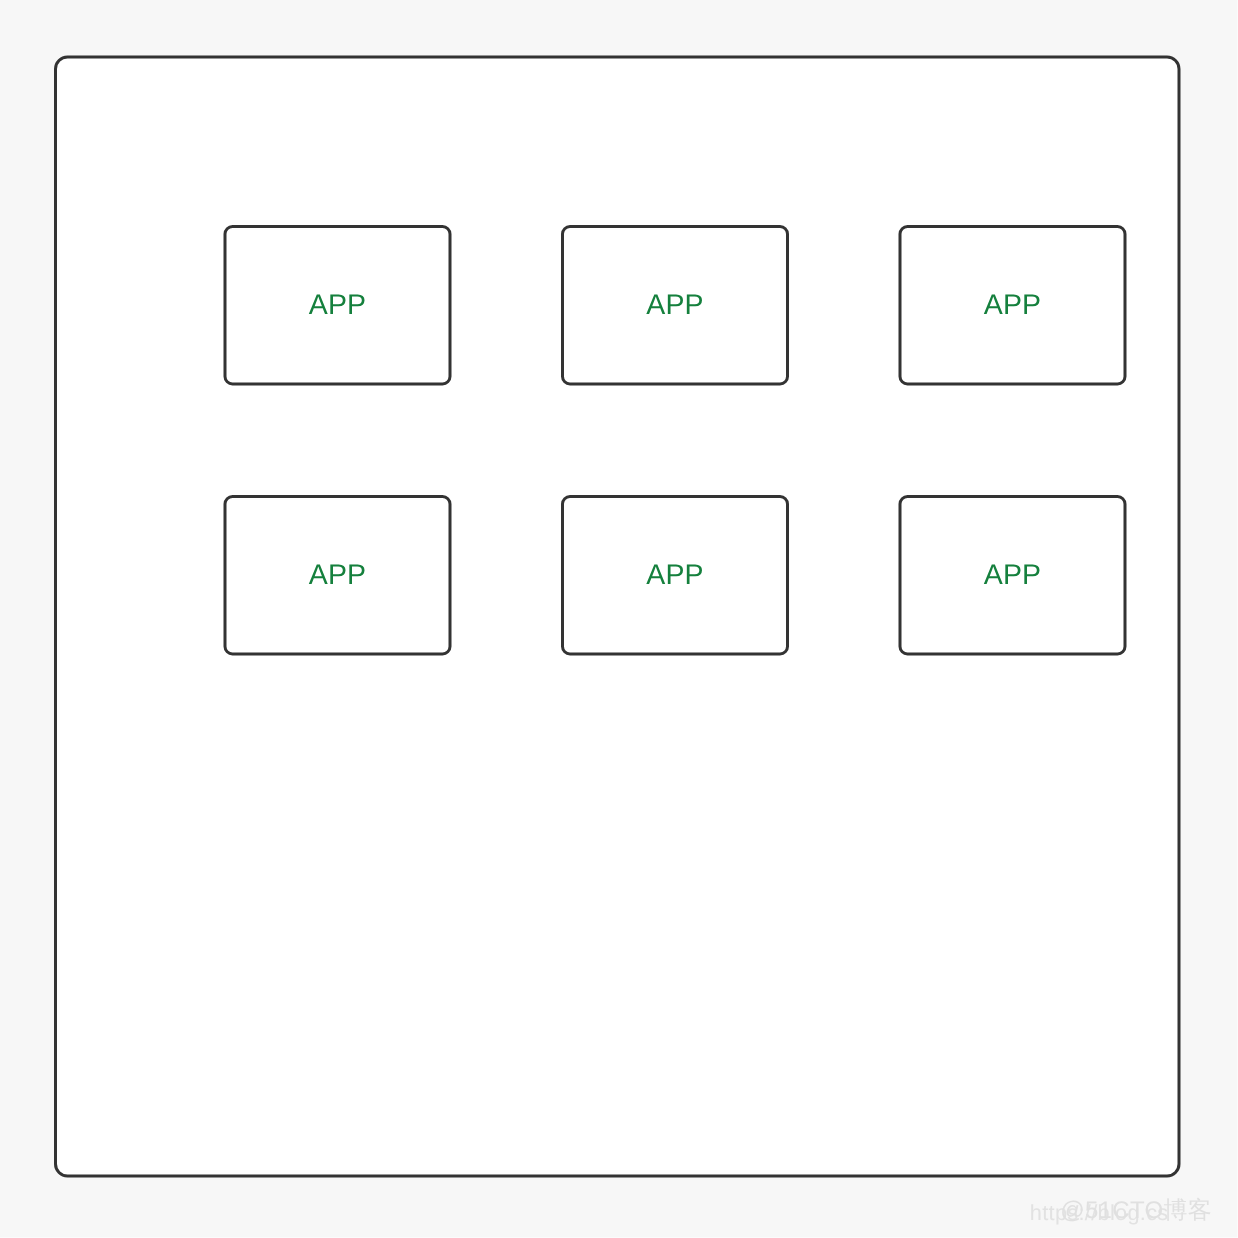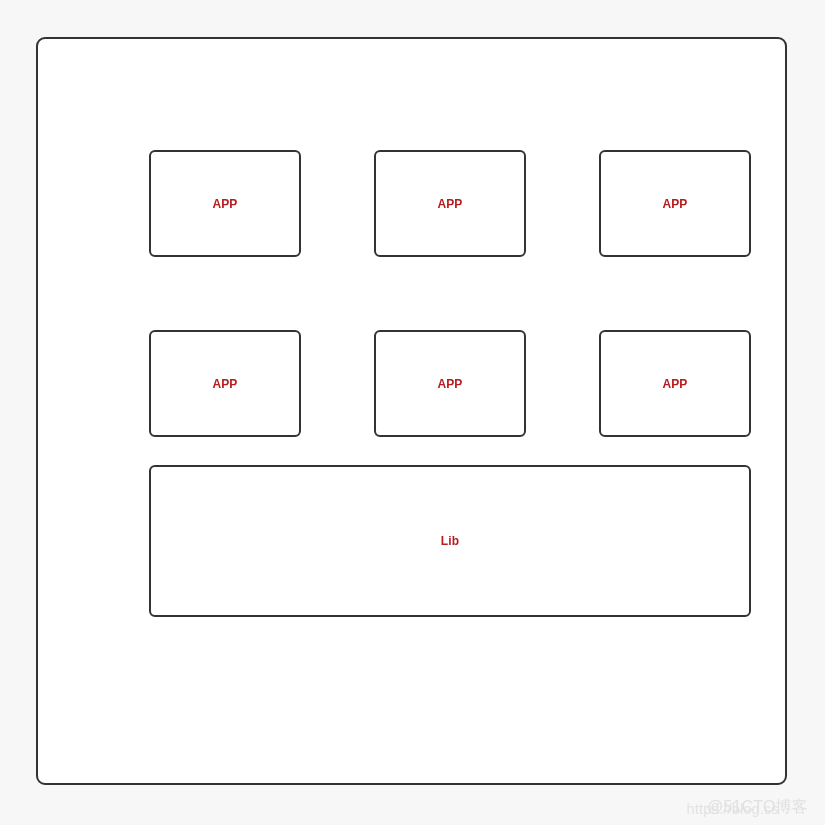--- a/index.html
+++ b/index.html
@@ -41,26 +41,25 @@
     box-sizing: border-box;
     background: #ffffff;
     border: 2px solid #333333;
     border-radius: 6px;
     display: flex;
     align-items: center;
     justify-content: center;
   }
 
   .node-label {
-    font-size: 12px;
-    color: #b91c1c;
+    font-size: 19px;
+    color: #15803d;
     line-height: 1;
     letter-spacing: 0.1px;
     white-space: nowrap;
-    font-weight: bold;
   }
 
   
   .app-box { width: 152px; height: 107px; }
 
   .app-col-1 { left: 111px; }
   .app-col-2 { left: 336px; }
   .app-col-3 { left: 561px; }
 
   .app-row-1 { top: 111px; }
@@ -122,23 +121,20 @@
     <div class="node-box app-box app-col-1 app-row-2">
       <span class="node-label">APP</span>
     </div>
     <div class="node-box app-box app-col-2 app-row-2">
       <span class="node-label">APP</span>
     </div>
     <div class="node-box app-box app-col-3 app-row-2">
       <span class="node-label">APP</span>
     </div>
 
-    <div class="node-box layer-box lib-box">
-      <span class="node-label">Lib</span>
-    </div>
 
 
   </div>
 
   <div class="watermark">
     <span class="watermark-url">https://blog.cs</span>
     <span class="watermark-brand">@51CTO博客</span>
   </div>
 
 </div>

